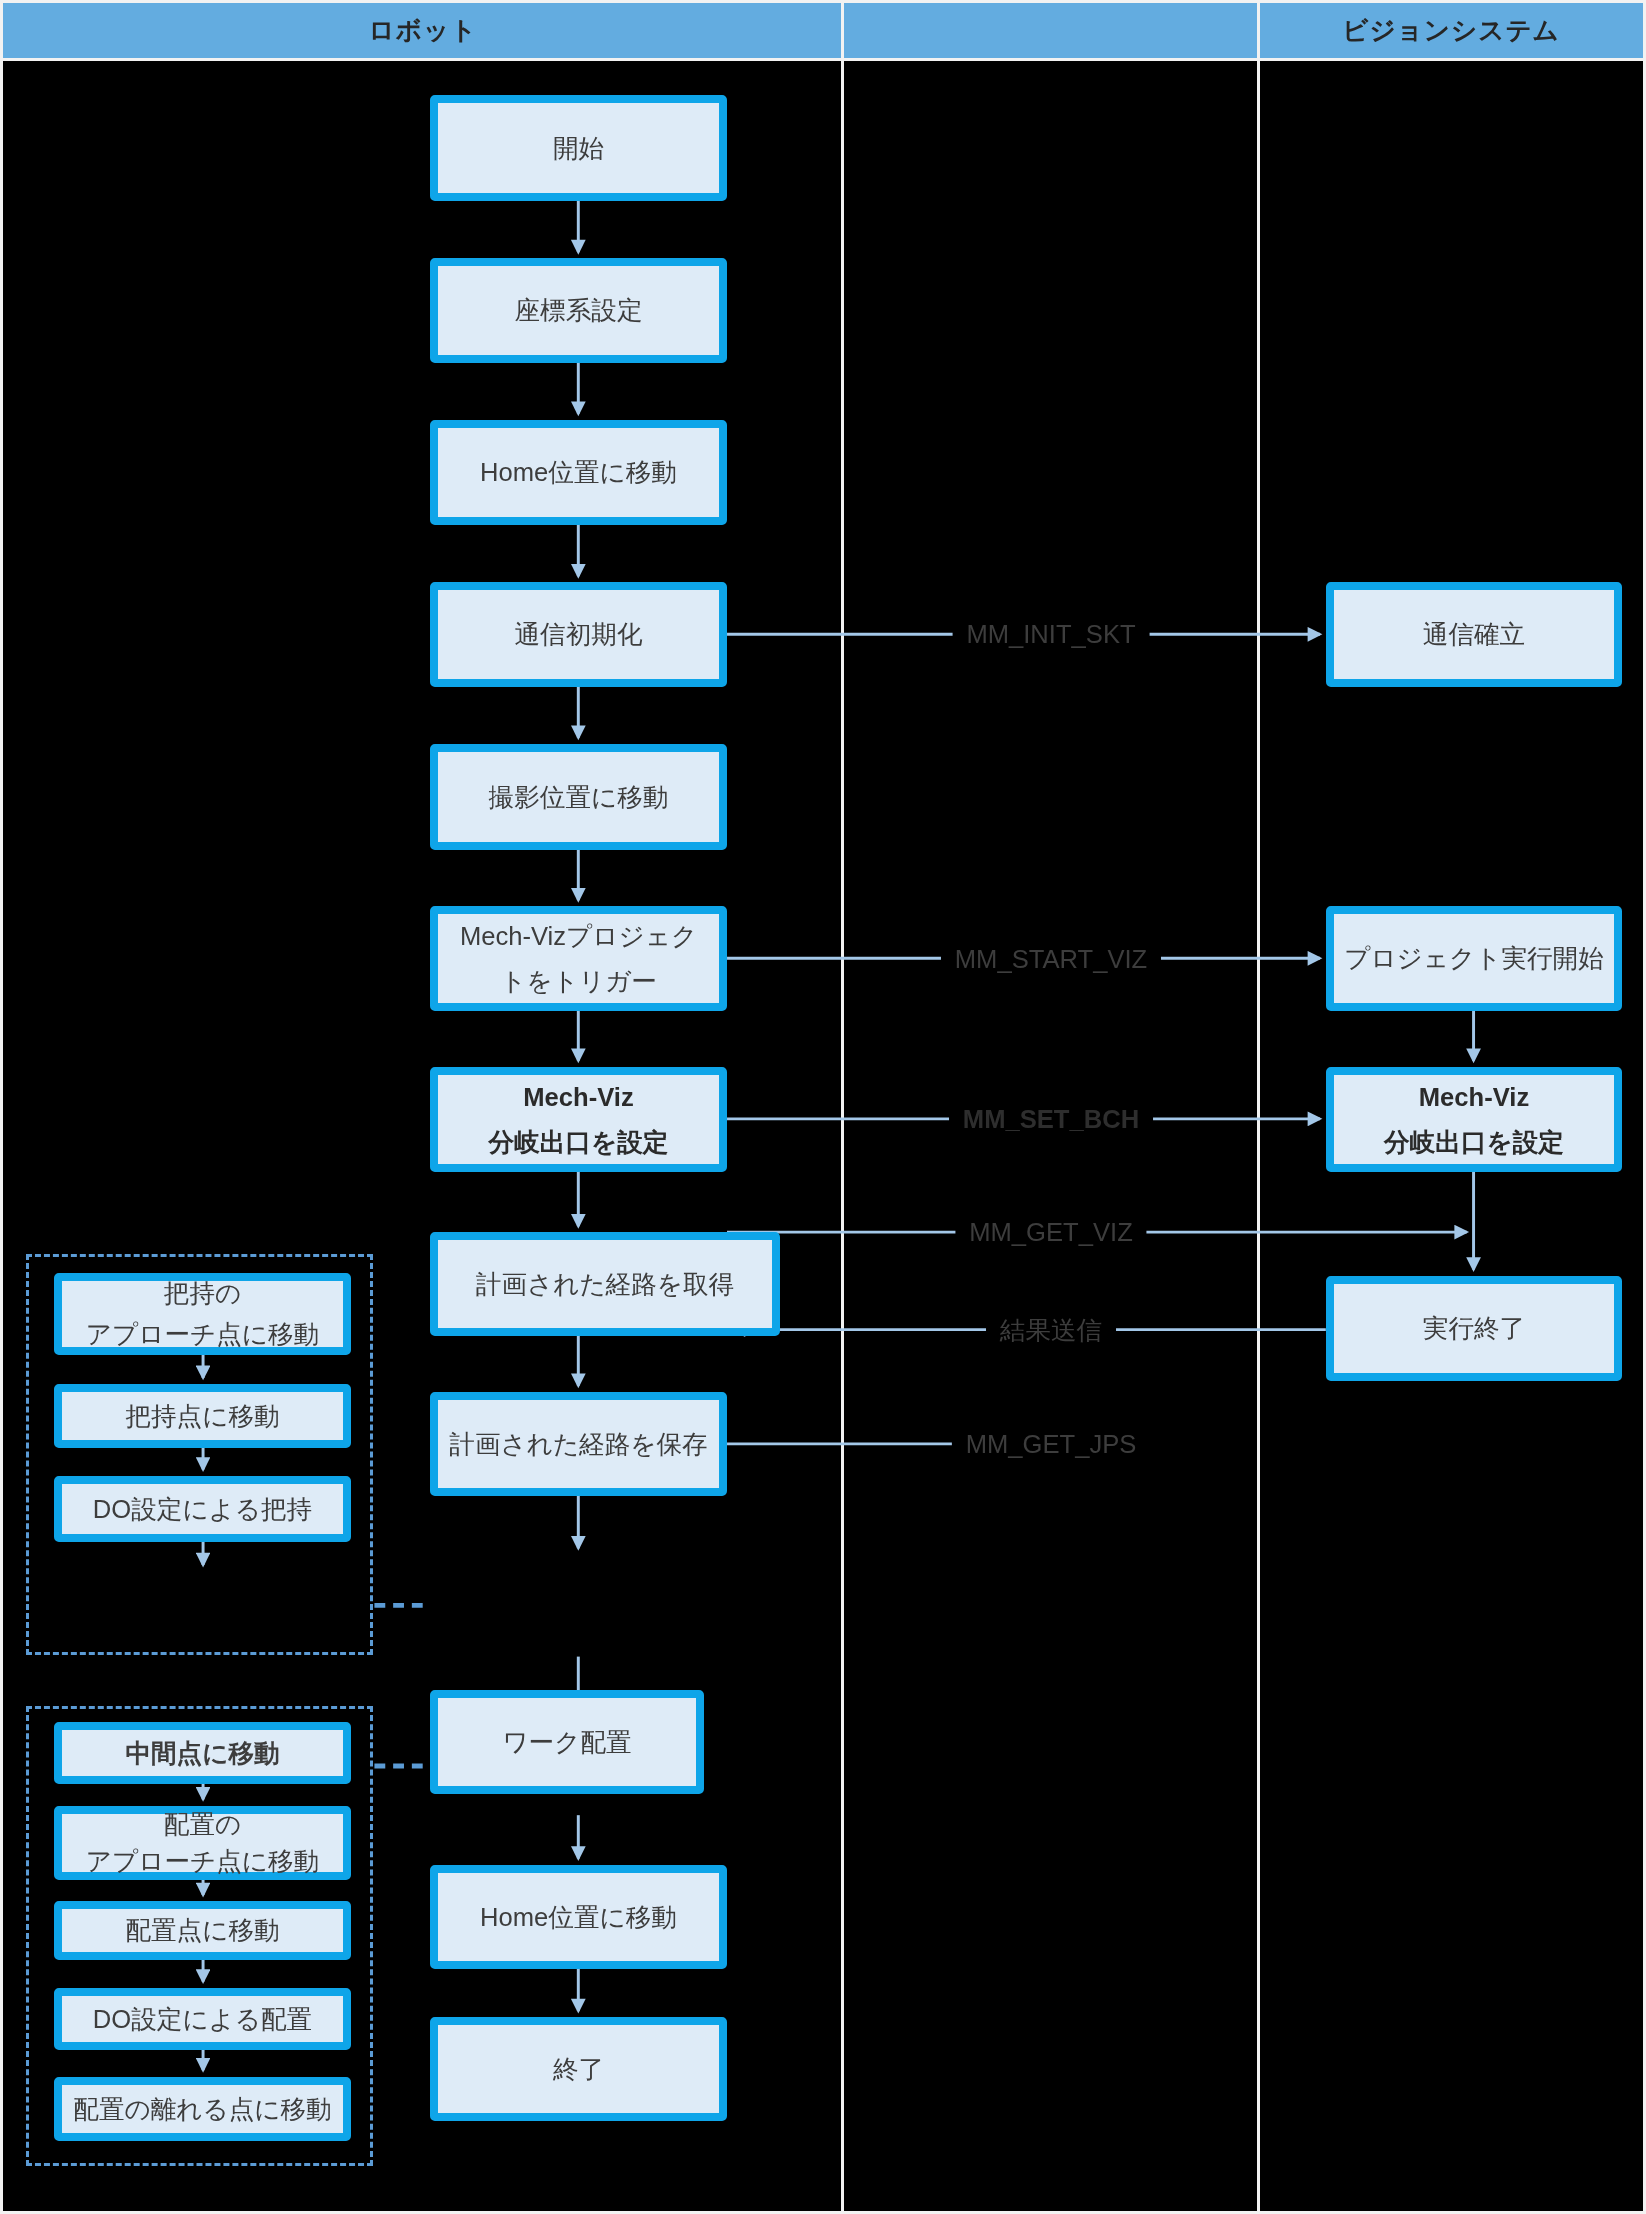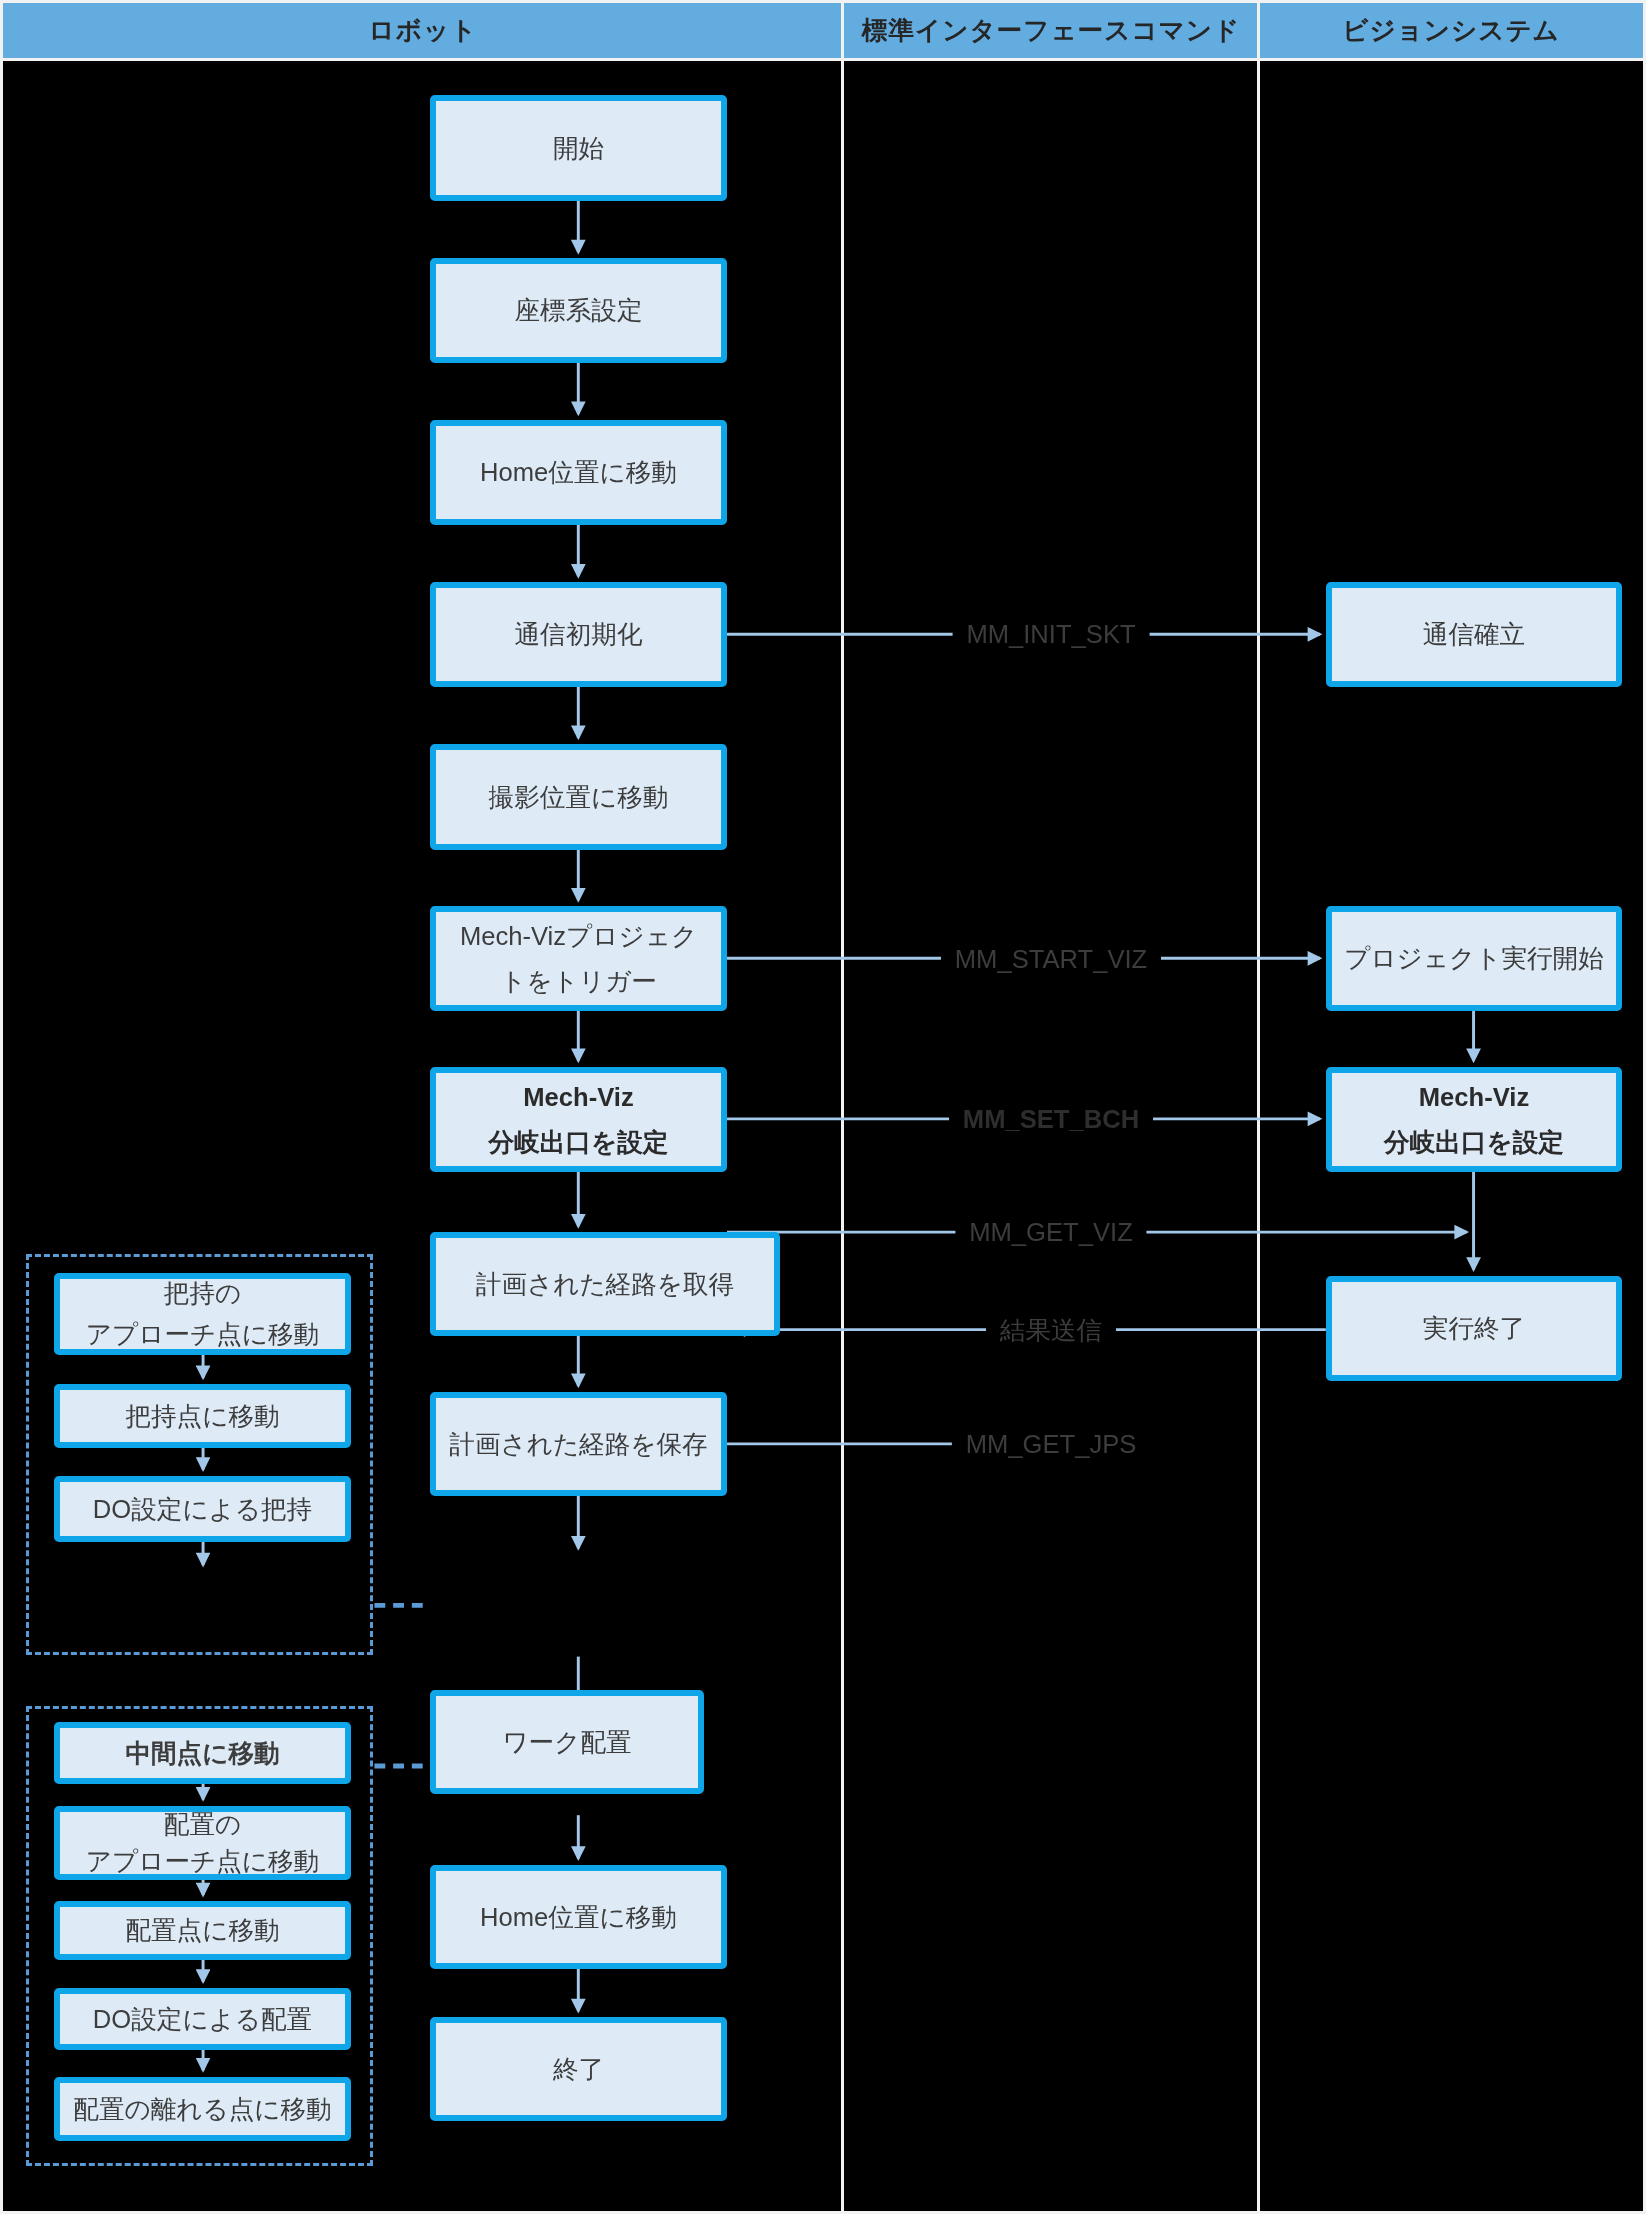--- a/index.html
+++ b/index.html
@@ -14,21 +14,21 @@
   }
   .vline{position:absolute;top:0;bottom:0;width:3px;background:#f2f2f2;}
   .header-band{position:absolute;left:0;right:0;top:0;height:55px;background:#63ace0;border-bottom:3px solid #f2f2f2;}
   .header-cell{
     position:absolute;top:0;height:55px;display:flex;align-items:center;justify-content:center;
     color:#262626;font-size:25.6px;font-weight:700;letter-spacing:1px;
   }
   .box{
     position:absolute;
     background:#deebf7;
-    border:6px solid #0ea5e9;
+    border:8px solid #0ea5e9;
     border-radius:4.9px;
     display:flex;align-items:center;justify-content:center;text-align:center;
     color:#3d3d3d;font-size:25.6px;line-height:45px;
     white-space:pre-line;
     box-sizing:border-box;
   }
   .box.bold{font-weight:700;color:#2b2b2b;}
   .cmd-label{
     position:absolute;transform:translate(-50%,-50%);
     background:#000;padding:2px 13.8px;
@@ -40,21 +40,20 @@
   }
   svg.overlay{position:absolute;left:0;top:0;pointer-events:none;}
 </style>
 </head>
 <body>
 
 <div id="canvas">
 
   <div class="header-band"></div>
   <div class="header-cell" style="left:0;width:840px;">ロボット</div>
-  <div class="header-cell" style="left:840px;width:416px;">標準インターフェースコマンド</div>
   <div class="header-cell" style="left:1256px;width:384px;">ビジョンシステム</div>
 
   <div class="vline" style="left:838px;"></div>
   <div class="vline" style="left:1254px;"></div>
 
   <svg class="overlay" width="1646" height="2214" viewBox="0 0 1671 2248">
     <defs>
       <marker id="ah" viewBox="0 0 12 12" refX="10" refY="6" markerWidth="5.5" markerHeight="5" orient="auto-start-reverse">
         <path d="M0,0 L12,6 L0,12 Z" fill="#a3c7e8"></path>
       </marker>

